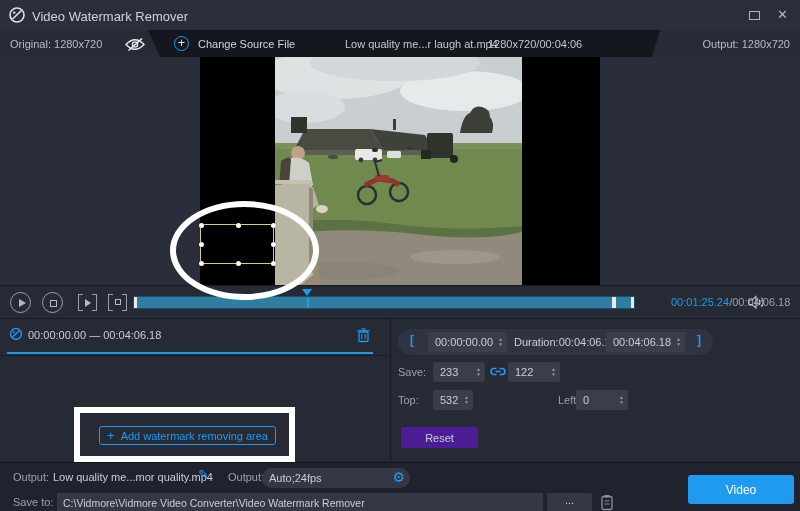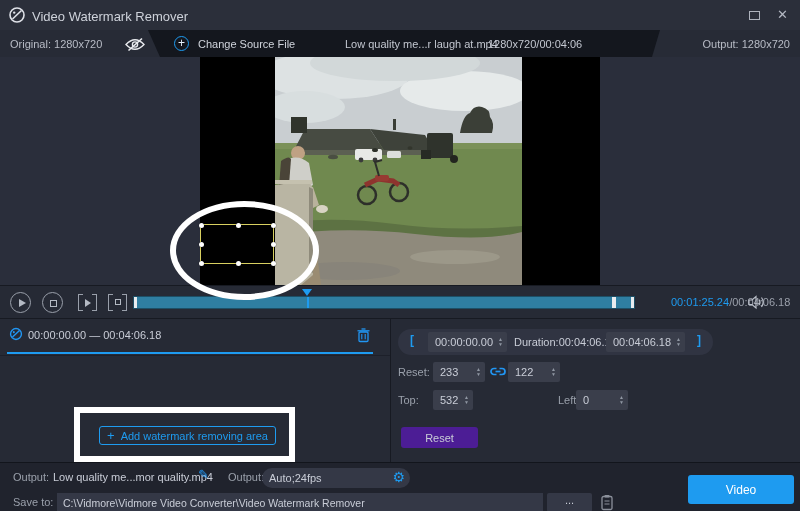--- a/index.html
+++ b/index.html
@@ -306,21 +306,21 @@
     <span id="duration-label" class="abs">Duration:00:04:06.18</span>
     <div id="spin-end" class="spinner">
       <span class="val">00:04:06.18</span>
       <span class="arrows">
           <span>▲</span>
           <span>▼</span>
         </span>
     </div>
     <span id="bracket-close" class="bracket abs">]</span>
 
-    <span id="size-label" class="field-label">Reset:</span>
+    <span id="size-label" class="field-label">Save:</span>
     <div id="spin-size-w" class="spinner">
       <span class="val">233</span>
       <span class="arrows">
           <span>▲</span>
           <span>▼</span>
         </span>
     </div>
     <svg id="link-icon" class="abs" width="16" height="13" viewBox="0 0 16 13">
       <path d="M6.5,9.5 L4,9.5 A3,3 0 0 1 4,3.5 L6.5,3.5" fill="none" stroke="#2196f3" stroke-width="1.7"></path>
       <path d="M9.5,3.5 L12,3.5 A3,3 0 0 1 12,9.5 L9.5,9.5" fill="none" stroke="#2196f3" stroke-width="1.7"></path>

